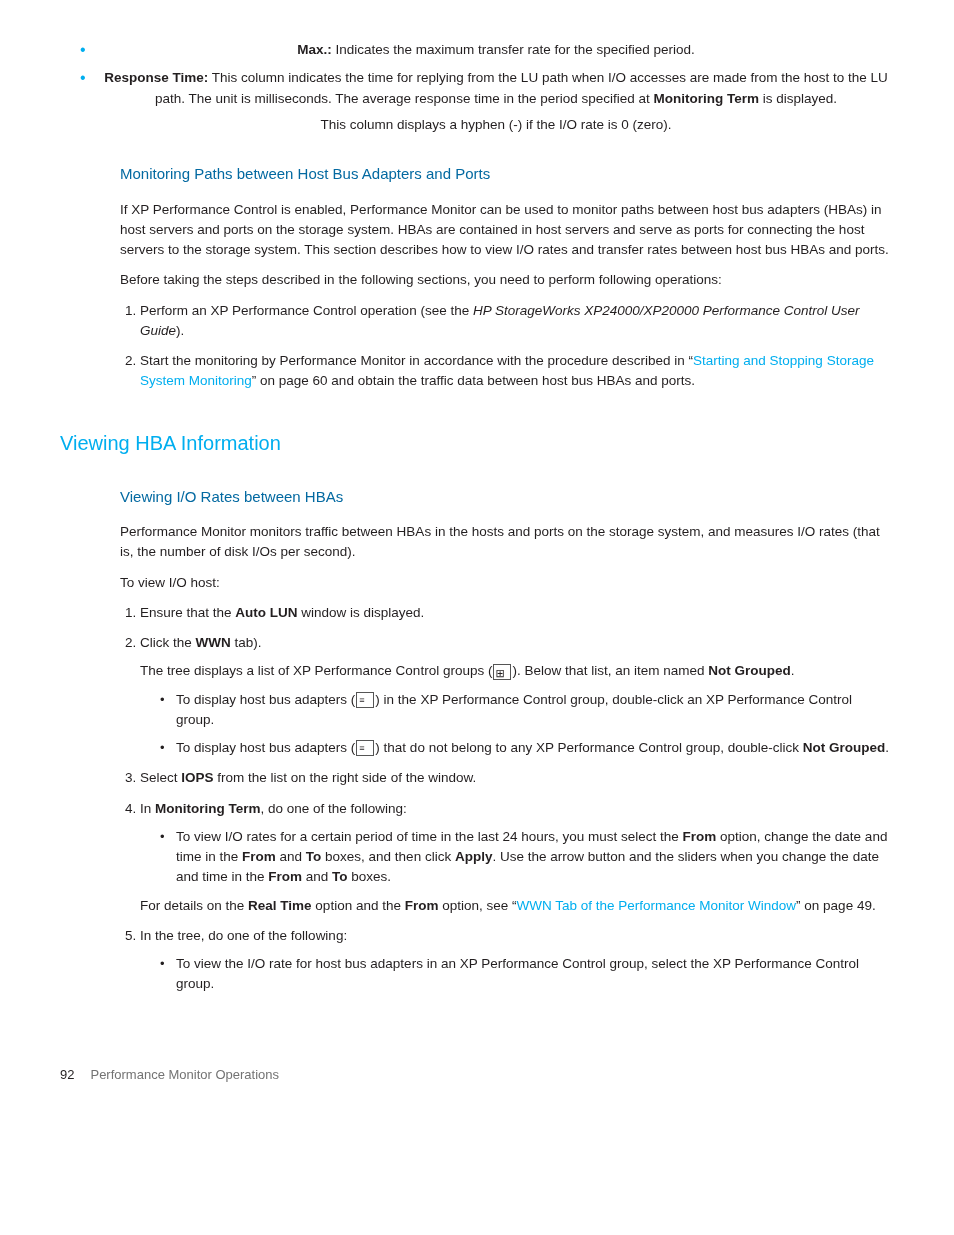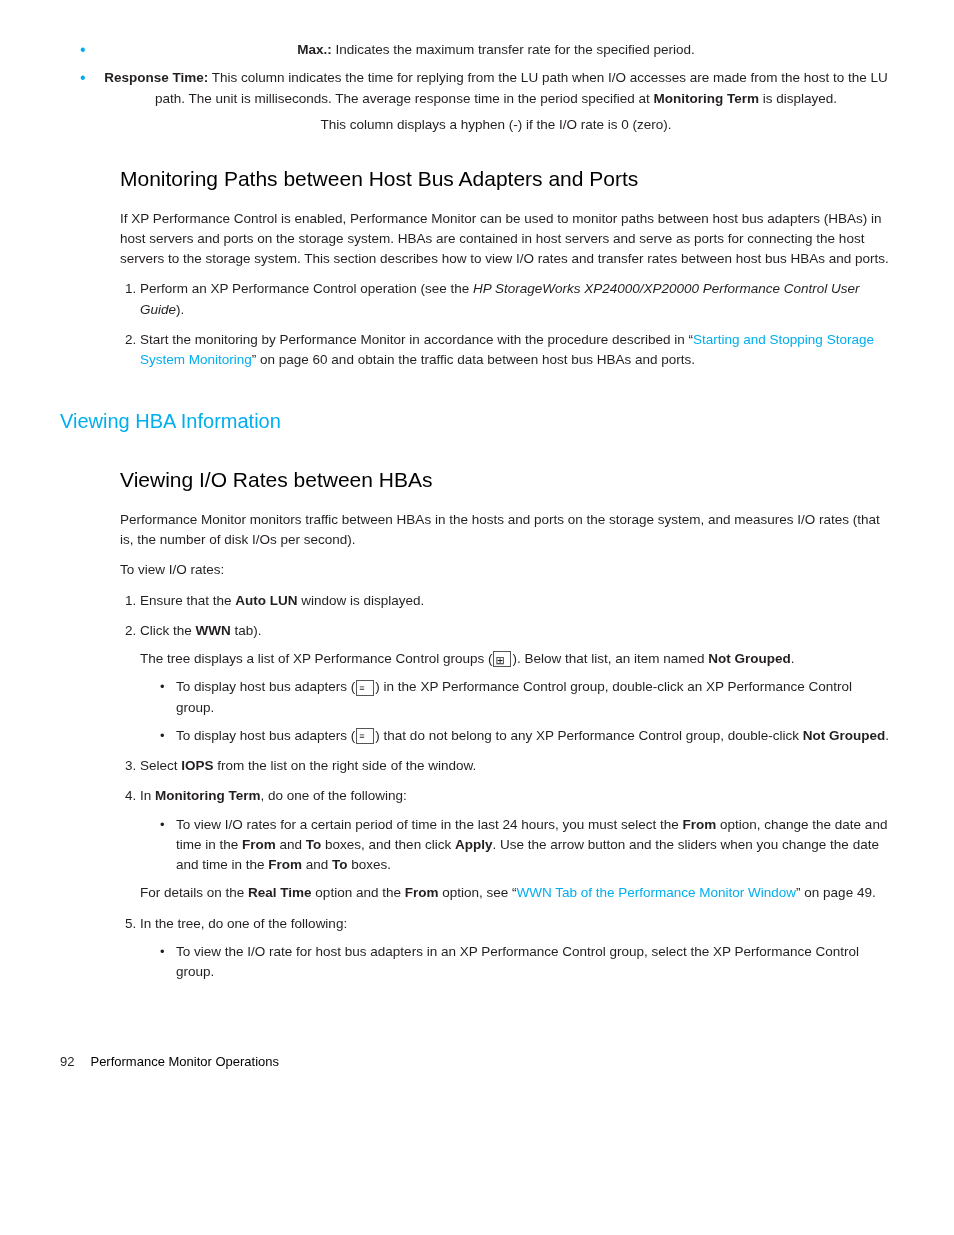--- a/index.html
+++ b/index.html
@@ -28,22 +28,22 @@
     }
     .bullet-list li::before {
       content: "•";
       color: #00aeef;
       position: absolute;
       left: 0;
       font-size: 16px;
       line-height: 1.3;
     }
     .section-heading {
-      color: #000000;
-      font-size: 21px;
+      color: #0369a1;
+      font-size: 15px;
       font-weight: normal;
       margin-top: 28px;
       margin-bottom: 14px;
       padding-left: 60px;
     }
     .chapter-heading {
       color: #00aeef;
       font-size: 20px;
       font-weight: normal;
       margin-top: 36px;
@@ -96,21 +96,21 @@
       gap: 16px;
       color: #555;
       font-size: 13px;
     }
     .footer-page-num {
       font-size: 13px;
       color: #231f20;
     }
     .footer-label {
       font-size: 13px;
-      color: #000000;
+      color: #737373;
     }
     .icon-inline {
       display: inline-block;
       border: 1.5px solid #555;
       width: 18px;
       height: 16px;
       vertical-align: middle;
       margin: 0 1px;
       position: relative;
       background: #fff;
@@ -151,36 +151,37 @@
     </li>
     <li>
       <strong>Response Time:</strong><span> This column indicates the time for replying from the LU path when I/O accesses are made from the host to the LU path. The unit is milliseconds. The average response time in the period specified at <strong>Monitoring Term</strong> is displayed.</span>
       <div style="padding-left:0; margin-top:6px;">This column displays a hyphen (-) if the I/O rate is 0 (zero).</div>
     </li>
   </ul>
 
   <h2 class="section-heading">Monitoring Paths between Host Bus Adapters and Ports</h2>
 
   <p class="body-text">If XP Performance Control is enabled, Performance Monitor can be used to monitor paths between host bus adapters (HBAs) in host servers and ports on the storage system. HBAs are contained in host servers and serve as ports for connecting the host servers to the storage system. This section describes how to view I/O rates and transfer rates between host bus HBAs and ports.</p>
+  <p class="body-text">Before taking the steps described in the following sections, you need to perform following operations:</p>
 
   <ol class="ordered-list">
     <li>
       <span>Perform an XP Performance Control operation (see the <em>HP StorageWorks XP24000/XP20000 Performance Control User Guide</em>).</span>
     </li>
     <li>
       <span>Start the monitoring by Performance Monitor in accordance with the procedure described in “<a class="link-text">Starting and Stopping Storage System Monitoring</a>” on page 60 and obtain the traffic data between host bus HBAs and ports.</span>
     </li>
   </ol>
 
   <h1 class="chapter-heading">Viewing HBA Information</h1>
 
   <h2 class="section-heading">Viewing I/O Rates between HBAs</h2>
 
   <p class="body-text">Performance Monitor monitors traffic between HBAs in the hosts and ports on the storage system, and measures I/O rates (that is, the number of disk I/Os per second).</p>
-  <p class="body-text">To view I/O rates:</p>
+  <p class="body-text">To view I/O host:</p>
 
   <ol class="ordered-list">
 
     <li>
       <span>Ensure that the <strong>Auto LUN</strong> window is displayed.</span>
     </li>
 
     <li>
       <span>Click the <strong>WWN</strong> tab).</span>
       <div style="margin-top:8px;">

